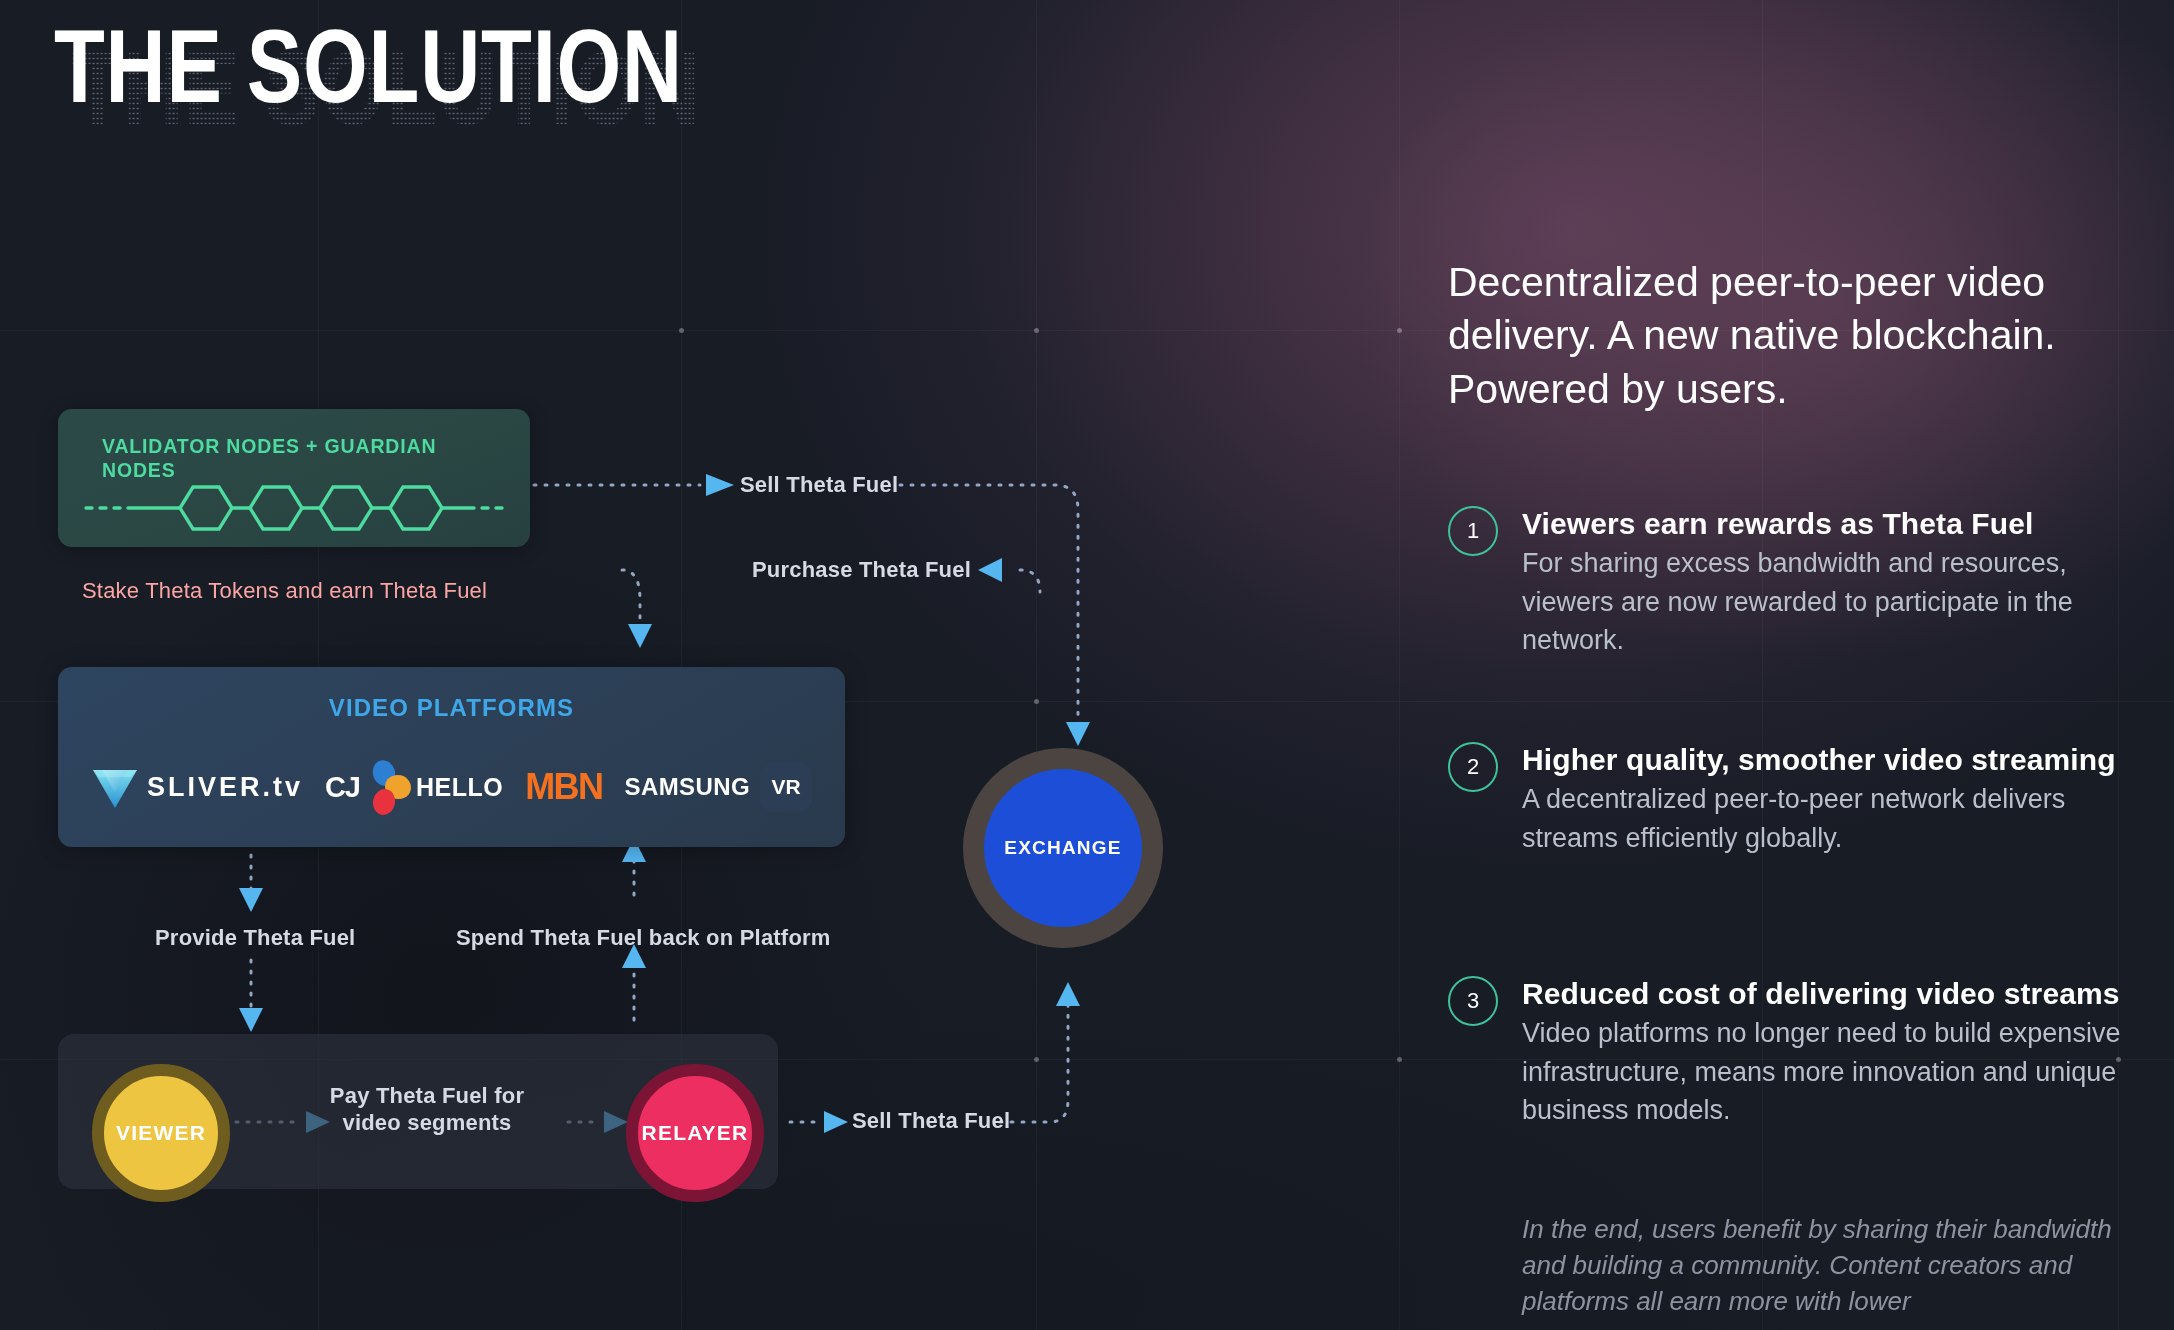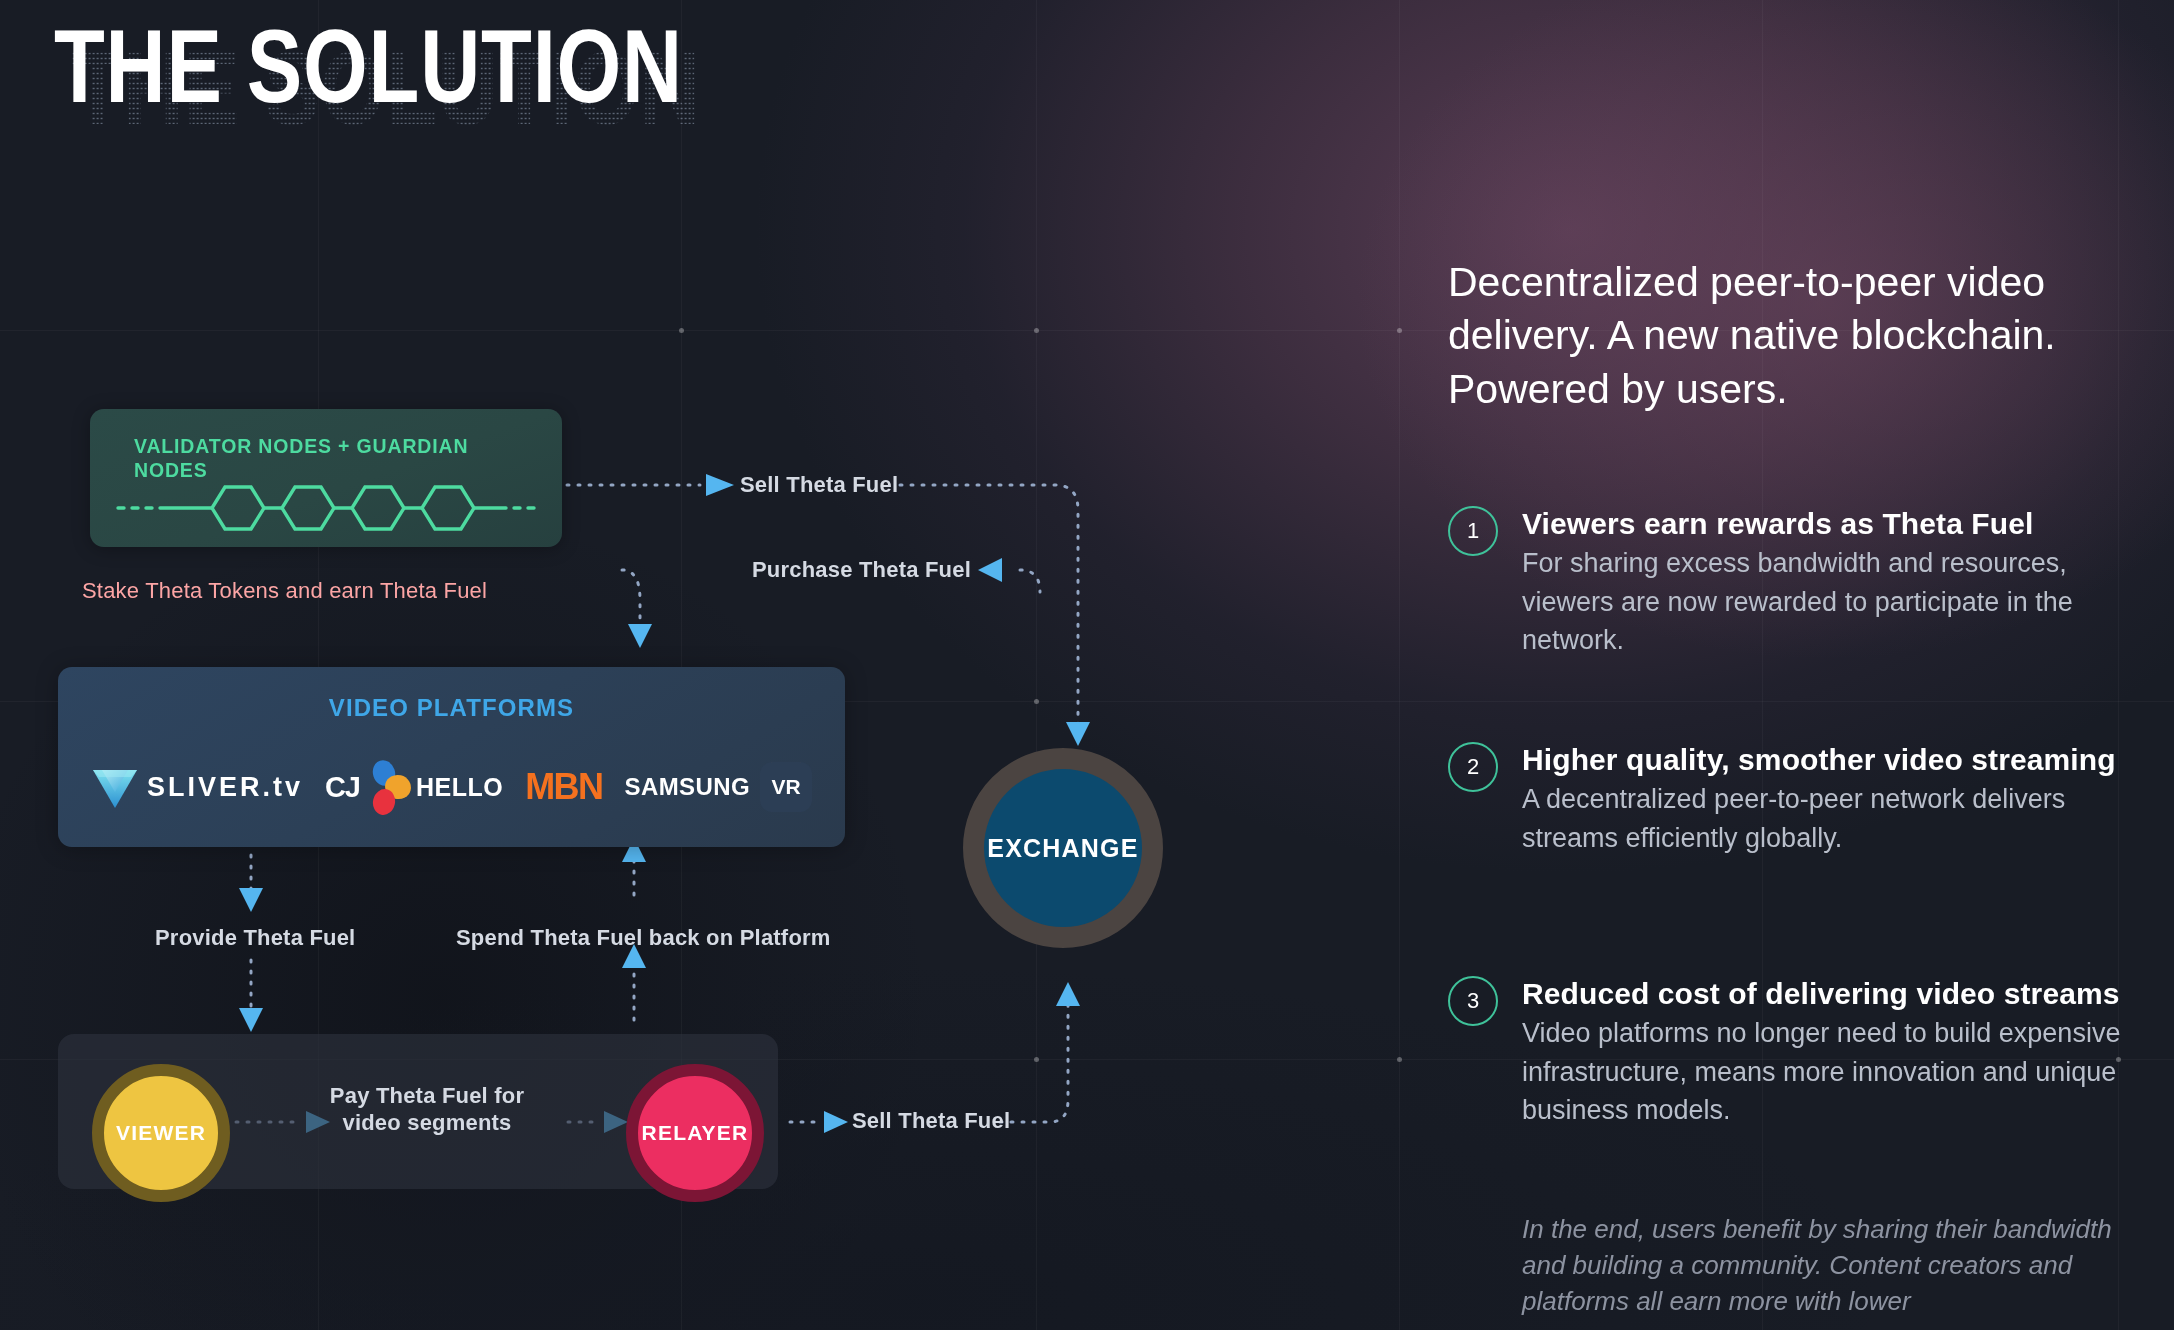--- a/index.html
+++ b/index.html
@@ -63,21 +63,20 @@
     background-size:5px 5px;
     -webkit-background-clip:text;background-clip:text;
   }
   
   #diagram{position:absolute;left:0;top:0;width:1260px;height:1330px;}
   .card{position:absolute;border-radius:14px;}
   #validator-card{
     left:58px;top:409px;width:472px;height:138px;
     background:linear-gradient(160deg,#2b4a47 0%,#2a4744 55%,#26403f 100%);
     box-shadow:0 2px 18px rgba(0,0,0,.30);
-    margin-left:32px;
   }
   #validator-label{
     position:absolute;left:44px;top:25px;
     color:#4ddba0;font-size:20.5px;font-weight:bold;letter-spacing:.9px;
     font-family:"Liberation Sans Narrow","Liberation Sans",sans-serif;
     transform:scaleX(.95);transform-origin:left top;
   }
   #hex-chain{position:absolute;left:26px;top:72px;}
   #stake-caption{
     position:absolute;left:82px;top:578px;
@@ -133,22 +132,22 @@
     left:92px;top:1064px;width:114px;height:114px;font-size:21px;
     background:#eec541;border:12px solid #6f5d20;
     box-sizing:content-box;
   }
   #relayer-node{
     left:626px;top:1064px;width:114px;height:114px;font-size:21px;
     background:#ec2e61;border:12px solid #7c1535;
     box-sizing:content-box;
   }
   #exchange-node{
-    left:963px;top:748px;width:158px;height:158px;font-size:25px;
-    background:#0c4a6e;border:21px solid #4b4441;
+    left:963px;top:748px;width:158px;height:158px;font-size:19px;
+    background:#1d4ed8;border:21px solid #4b4441;
     box-sizing:content-box;
   }
   .flow-label{
     position:absolute;color:#d5dae3;
     font-family:"Liberation Sans Narrow","Liberation Sans",sans-serif;
     font-size:22px;letter-spacing:.2px;white-space:nowrap;font-weight:bold;
   }
   .flow-label.center{text-align:center;white-space:normal;line-height:1.22;}
   
   #panel{position:absolute;left:1448px;top:0;width:700px;height:1330px;}

